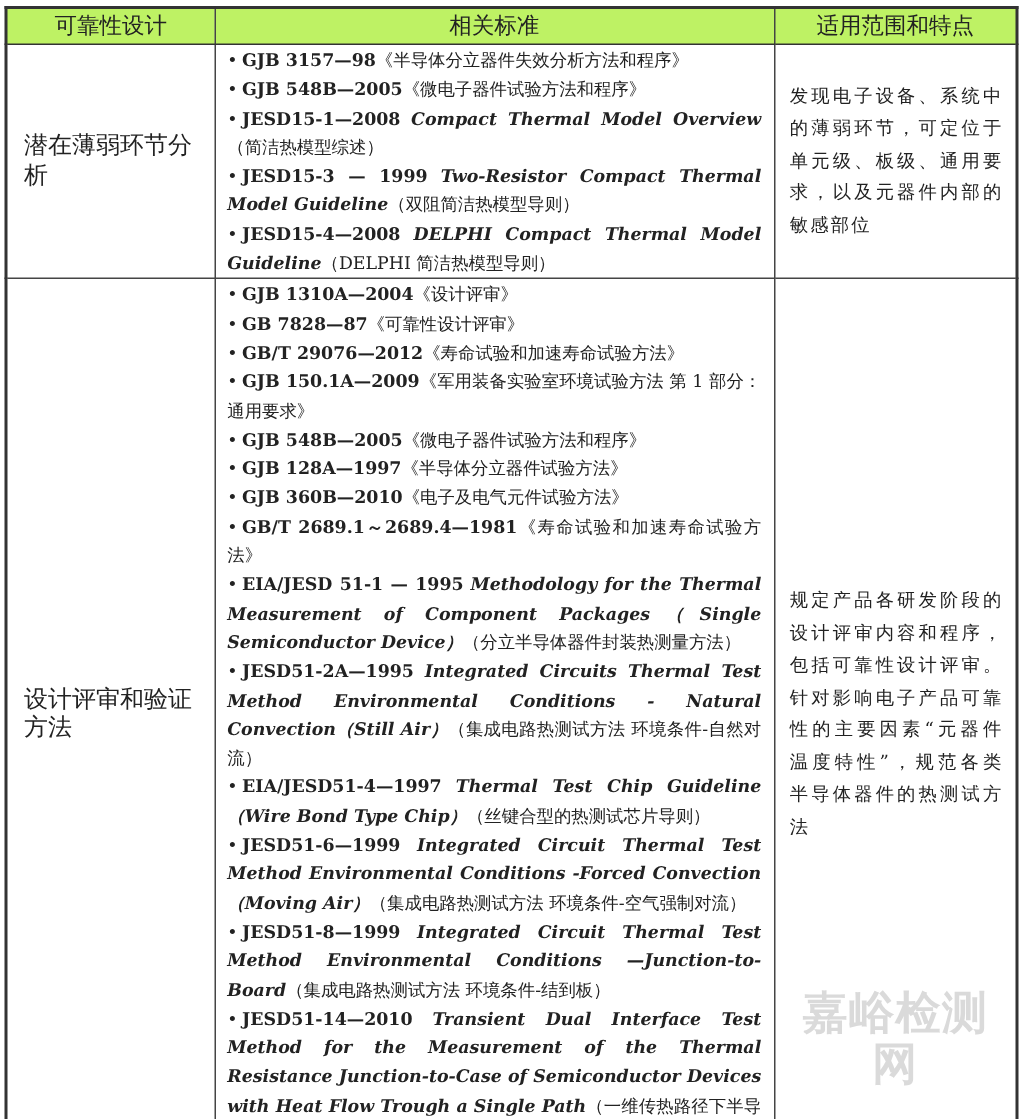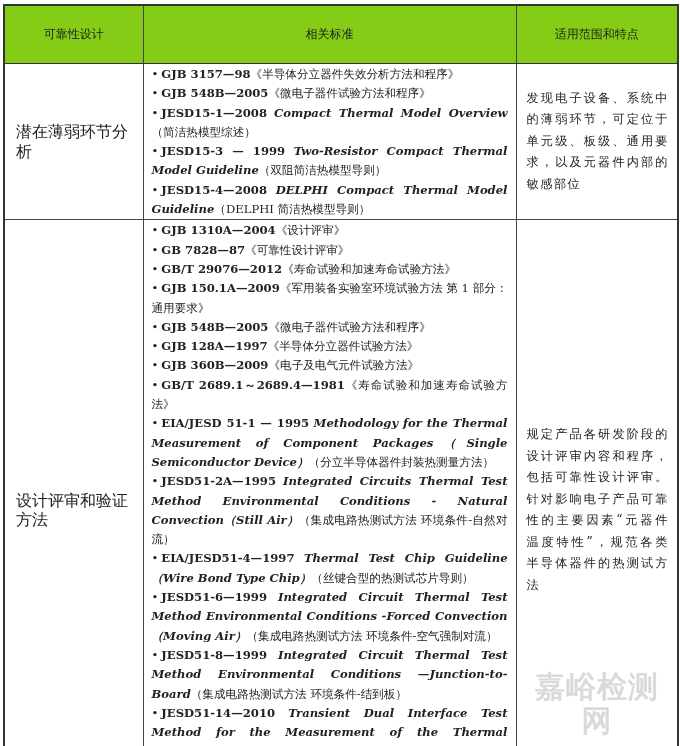--- a/index.html
+++ b/index.html
@@ -4,34 +4,34 @@
 <style>
   html, body { margin:0; padding:0; background:#ffffff; }
   body { width:680px; height:746px; position:relative; overflow:hidden;
          font-family:"DejaVu Serif","Liberation Serif",serif; color:#222; }
   table.std { position:absolute; left:3px; top:4px; width:674px;
               border-collapse:collapse; table-layout:fixed;
               border:2px solid #333; }
   table.std col.c1 { width:139px; }
   table.std col.c2 { width:373px; }
   table.std col.c3 { width:162px; }
-  th { background:#84cc16; font-family:"DejaVu Sans","Liberation Sans",sans-serif;
-       font-weight:normal; font-size:12px; height:23px; padding:17px;
+  th { background:#bef264; font-family:"DejaVu Sans","Liberation Sans",sans-serif;
+       font-weight:normal; font-size:15px; height:23px; padding:0;
        border:1px solid #444; border-bottom:1.5px solid #333; color:#222; }
   td { border:1px solid #444; vertical-align:middle; font-size:11.6px;
        line-height:19.3px; }
   td.cat { padding-left:11px; font-size:16px;font-family:Liberation Serif, serif; }
   td.stds { padding:1px 8px 0 8px; text-align:justify; }
   td.scope { padding:0 8px 0 10px; font-size:12.2px; line-height:21.5px;
              letter-spacing:1.5px; text-align:justify; }
   .item { display:block; text-align:justify; text-align-last:left; }
   .item .code { font-weight:bold; }
   .item .en { font-style:italic;font-weight:bold; }
   .bullet { margin-right:3px; }
-  .wm { position:absolute; right:8px; bottom:8px; width:150px; text-align:center;
+  .wm { position:absolute; right:8px; bottom:19px; width:150px; text-align:center;
         color:rgba(150,150,150,0.35); pointer-events:none; }
   .wm .cn { font-family:"DejaVu Sans","Liberation Sans",sans-serif; font-size:30px;
             font-weight:bold; letter-spacing:1px; line-height:34px; }
   .wm .en2 { font-family:"DejaVu Sans","Liberation Sans",sans-serif; font-size:17px;
              font-style:italic; letter-spacing:1px; line-height:18px; }
 </style>
 </head>
 <body>
 
 <table class="std">
@@ -61,21 +61,21 @@
       </tr>
       <tr>
         <td class="cat">设计评审和验证方法</td>
         <td class="stds">
           <span class="item"><span class="bullet">•</span><span class="code">GJB 1310A—2004</span><span class="cn">《设计评审》</span></span>
           <span class="item"><span class="bullet">•</span><span class="code">GB 7828—87</span><span class="cn">《可靠性设计评审》</span></span>
           <span class="item"><span class="bullet">•</span><span class="code">GB/T 29076—2012</span><span class="cn">《寿命试验和加速寿命试验方法》</span></span>
           <span class="item"><span class="bullet">•</span><span class="code">GJB 150.1A—2009</span><span class="cn">《军用装备实验室环境试验方法 第 1 部分：通用要求》</span></span>
           <span class="item"><span class="bullet">•</span><span class="code">GJB 548B—2005</span><span class="cn">《微电子器件试验方法和程序》</span></span>
           <span class="item"><span class="bullet">•</span><span class="code">GJB 128A—1997</span><span class="cn">《半导体分立器件试验方法》</span></span>
-          <span class="item"><span class="bullet">•</span><span class="code">GJB 360B—2009</span><span class="cn">《电子及电气元件试验方法》</span></span>
+          <span class="item"><span class="bullet">•</span><span class="code">GJB 360B—2010</span><span class="cn">《电子及电气元件试验方法》</span></span>
           <span class="item"><span class="bullet">•</span><span class="code">GB/T 2689.1～2689.4—1981</span><span class="cn">《寿命试验和加速寿命试验方法》</span></span>
           <span class="item"><span class="bullet">•</span><span class="code">EIA/JESD 51-1 — 1995</span> <span class="en">Methodology for the Thermal Measurement of Component Packages（Single Semiconductor Device）</span><span class="cn">（分立半导体器件封装热测量方法）</span></span>
           <span class="item"><span class="bullet">•</span><span class="code">JESD51-2A—1995</span> <span class="en">Integrated Circuits Thermal Test Method Environmental Conditions - Natural Convection（Still Air）</span><span class="cn">（集成电路热测试方法 环境条件-自然对流）</span></span>
           <span class="item"><span class="bullet">•</span><span class="code">EIA/JESD51-4—1997</span> <span class="en">Thermal Test Chip Guideline（Wire Bond Type Chip）</span><span class="cn">（丝键合型的热测试芯片导则）</span></span>
           <span class="item"><span class="bullet">•</span><span class="code">JESD51-6—1999</span> <span class="en">Integrated Circuit Thermal Test Method Environmental Conditions -Forced Convection（Moving Air）</span><span class="cn">（集成电路热测试方法 环境条件-空气强制对流）</span></span>
           <span class="item"><span class="bullet">•</span><span class="code">JESD51-8—1999</span> <span class="en">Integrated Circuit Thermal Test Method Environmental Conditions —Junction-to-Board</span><span class="cn">（集成电路热测试方法 环境条件-结到板）</span></span>
           <span class="item"><span class="bullet">•</span><span class="code">JESD51-14—2010</span> <span class="en">Transient Dual Interface Test Method for the Measurement of the Thermal Resistance Junction-to-Case of Semiconductor Devices with Heat Flow Trough a Single Path</span><span class="cn">（一维传热路径下半导体器件结-壳热阻瞬态双界面测试法）</span></span>
         </td>
         <td class="scope">规定产品各研发阶段的设计评审内容和程序，包括可靠性设计评审。针对影响电子产品可靠性的主要因素“元器件温度特性”，规范各类半导体器件的热测试方法</td>
       </tr>

